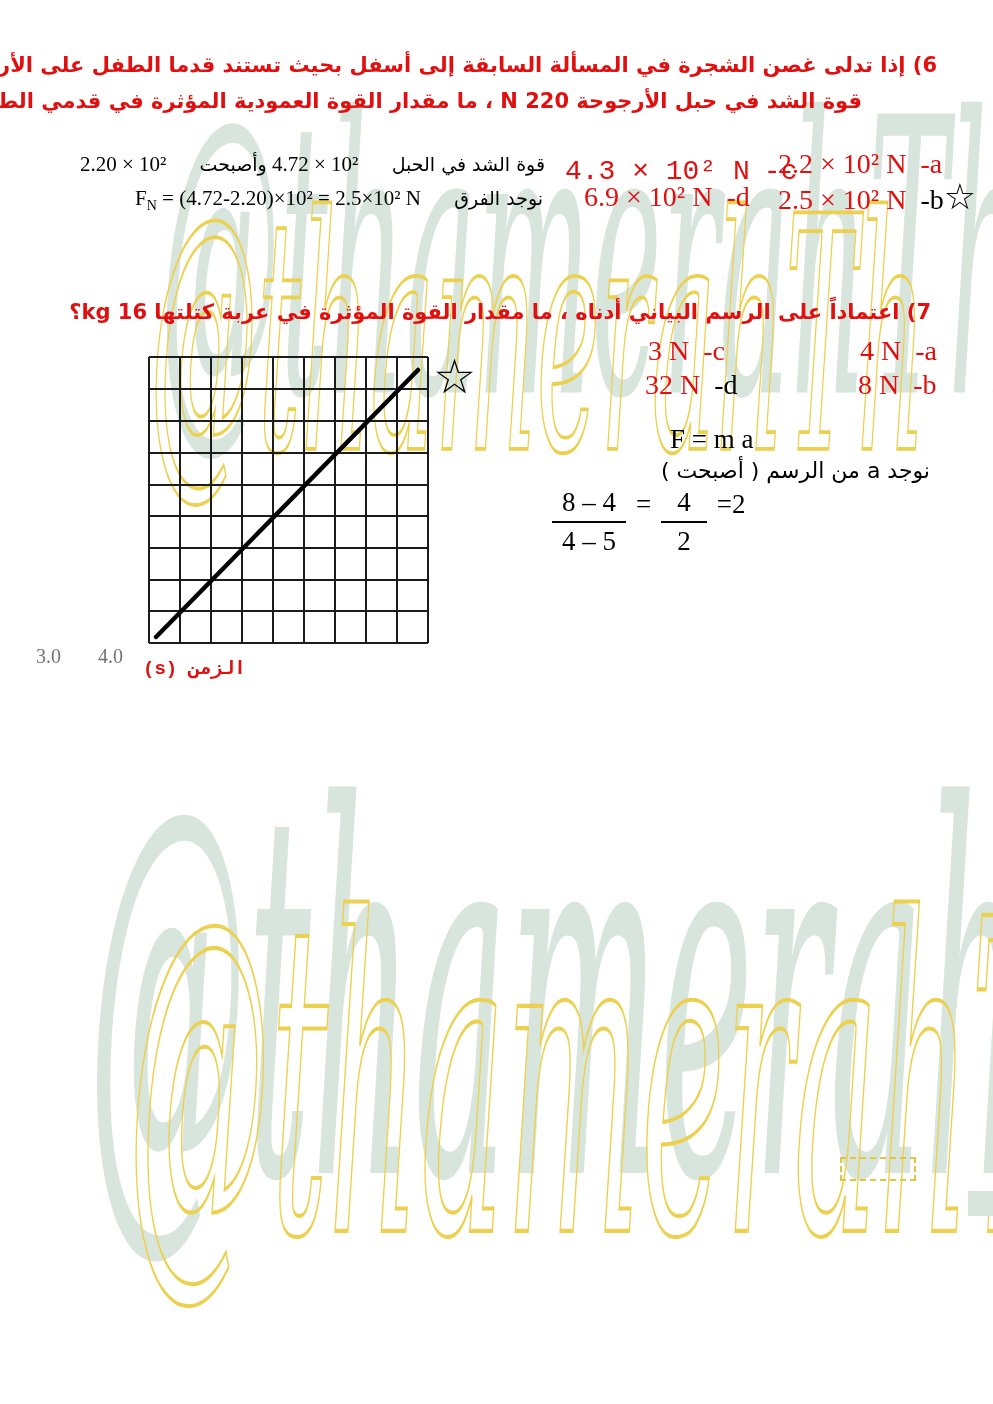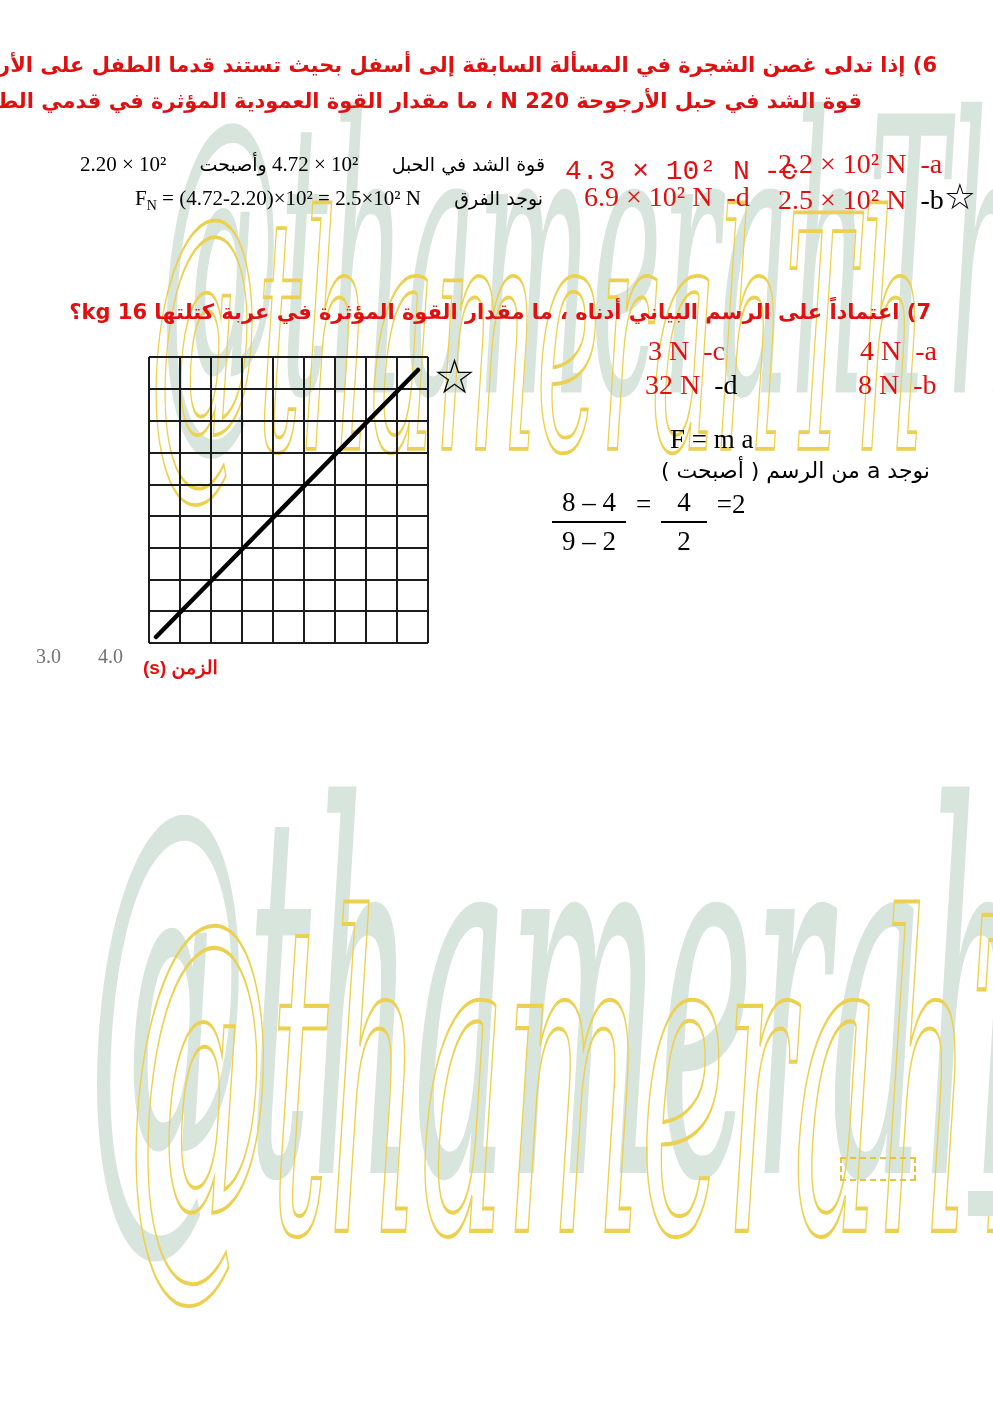--- a/index.html
+++ b/index.html
@@ -55,21 +55,21 @@
   .wm-rect {
     position:absolute; z-index:1;
     border:2px dashed #e4c33f;
     background:transparent;
   }
   .wm-square { position:absolute; z-index:1; background:#d8e5dc; }
 
   
   .graph-wrap { position:absolute; left:148px; top:356px; }
   .xtick { font-size:20px; color:#737373; font-family:"Liberation Serif",serif; }
-  .xlabel { font-family:Liberation Sans, sans-serif; font-weight:bold; font-size:19px; }
+  .xlabel { font-family:Liberation Mono, monospace; font-weight:bold; font-size:19px; }
 </style>
 </head>
 <body>
 
 <div class="wm wm-fill" style="left:160px; top:38px; font-size:150px; transform:scale(0.80,2.55);">@thamerahTh</div>
 <div class="wm wm-outline" style="left:150px; top:148px; font-size:138px; transform:scale(0.78,2.35);">@thamerahTh</div>
 
 <div class="wm wm-fill" style="left:88px; top:700px; font-size:185px; transform:scale(0.86,2.75);">@thamerahT</div>
 <div class="wm wm-outline" style="left:128px; top:828px; font-size:170px; transform:scale(0.84,2.55);">@thamerahT</div>
 
@@ -154,21 +154,21 @@
   <div class="abs xtick" style="left:36px; top:645px;">3.0</div>
   <div class="abs xtick" style="left:98px; top:645px;">4.0</div>
   <div class="abs xlabel red rtl" style="left:143px; top:656px;">الزمن (s)</div>
 
   <div class="abs sol" style="left:670px; top:424px;">F = m a</div>
   <div class="abs sol sol-ar rtl" style="right:63px; top:456px;">نوجد a من الرسم ( أصبحت )</div>
 
   <div class="abs fracrow" style="left:552px; top:487px;">
     <span class="frac">
       <span class="top">8 – 4</span>
-      <span class="bot">9 – 2</span>
+      <span class="bot">4 – 5</span>
     </span>
     <span style="margin-top:2px;">=</span>
     <span class="frac">
       <span class="top" style="padding:0 16px 3px 16px;">4</span>
       <span class="bot">2</span>
     </span>
     <span style="margin-top:2px;">=2</span>
   </div>
 
 

